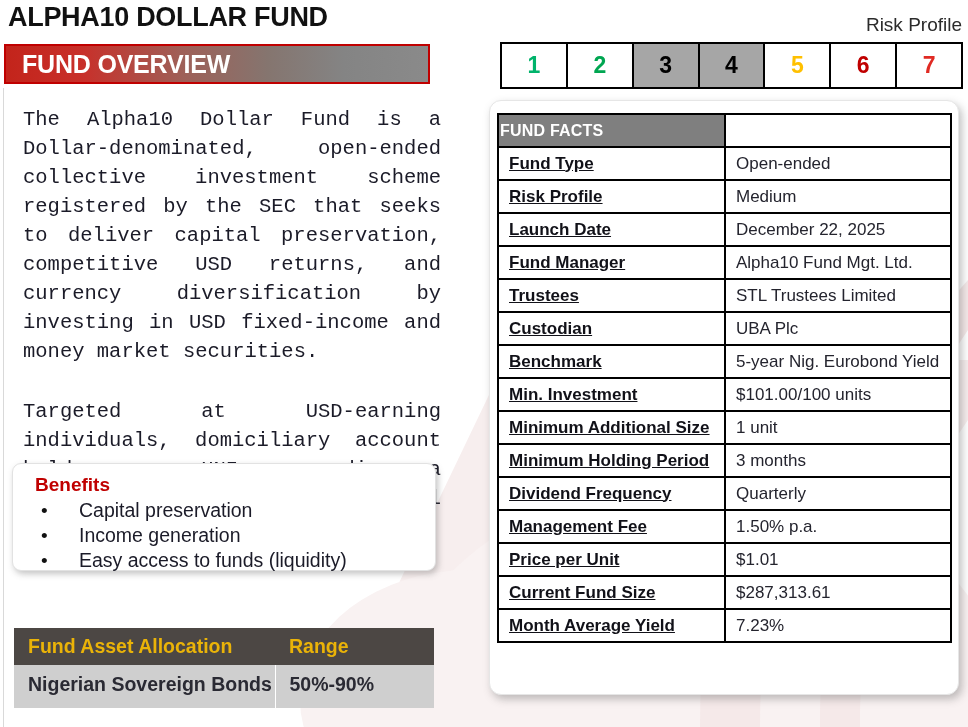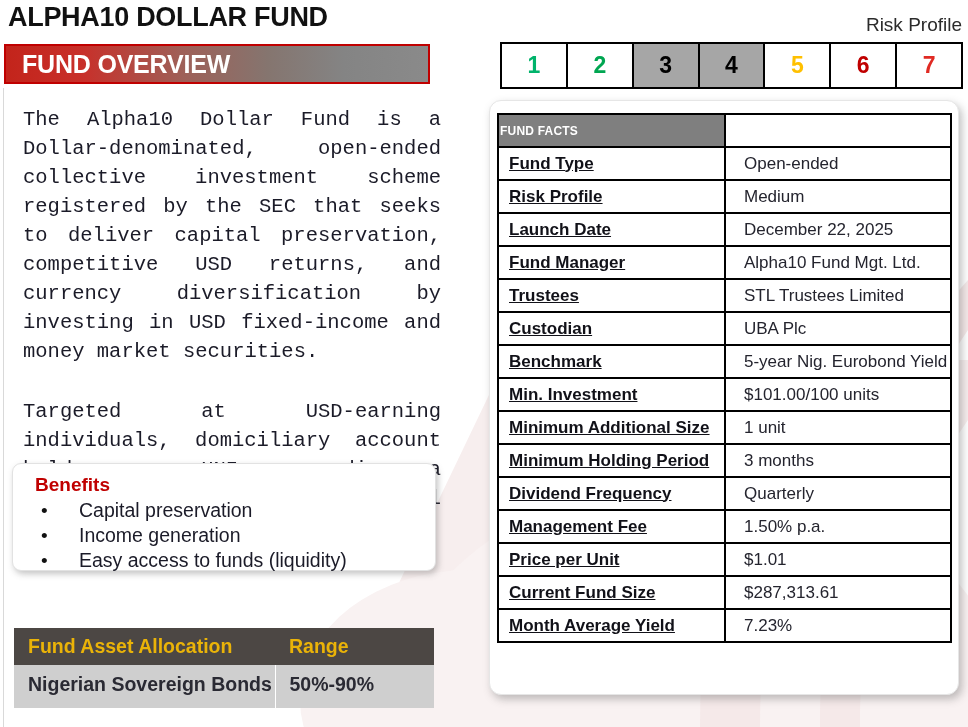--- a/index.html
+++ b/index.html
@@ -223,39 +223,39 @@
   #fund-facts-table th,
   #fund-facts-table td {
     border: 2px solid #000000;
     height: 33px;
     box-sizing: border-box;
   }
   #fund-facts-table .label-col { width: 227px; }
   #fund-facts-table th.ff-head {
     background: #7f7f7f;
     color: #ffffff;
-    font-size: 12px;
+    font-size: 16px;
     font-weight: bold;
     text-align: left;
     letter-spacing: 0.2px;
   }
   #fund-facts-table th.ff-head-blank {
     background: #ffffff;
   }
   #fund-facts-table td.ff-label {
     font-size: 17px;
     font-weight: bold;
     color: #111118;
     padding-left: 10px;
     text-decoration: underline;
   }
   #fund-facts-table td.ff-value {
     font-size: 17px;
     color: #24242e;
-    padding-left: 18px;
+    padding-left: 10px;
     margin-top: 16px;
   }
 </style>
 </head>
 <body>
 
 <svg id="watermark" viewBox="0 0 968 727" preserveAspectRatio="none">
   <g fill="#f7eeee">
     <path d="M330 727 L520 330 L590 330 L400 727 Z"></path>
     <path d="M420 727 L640 300 L690 300 L470 727 Z"></path>

